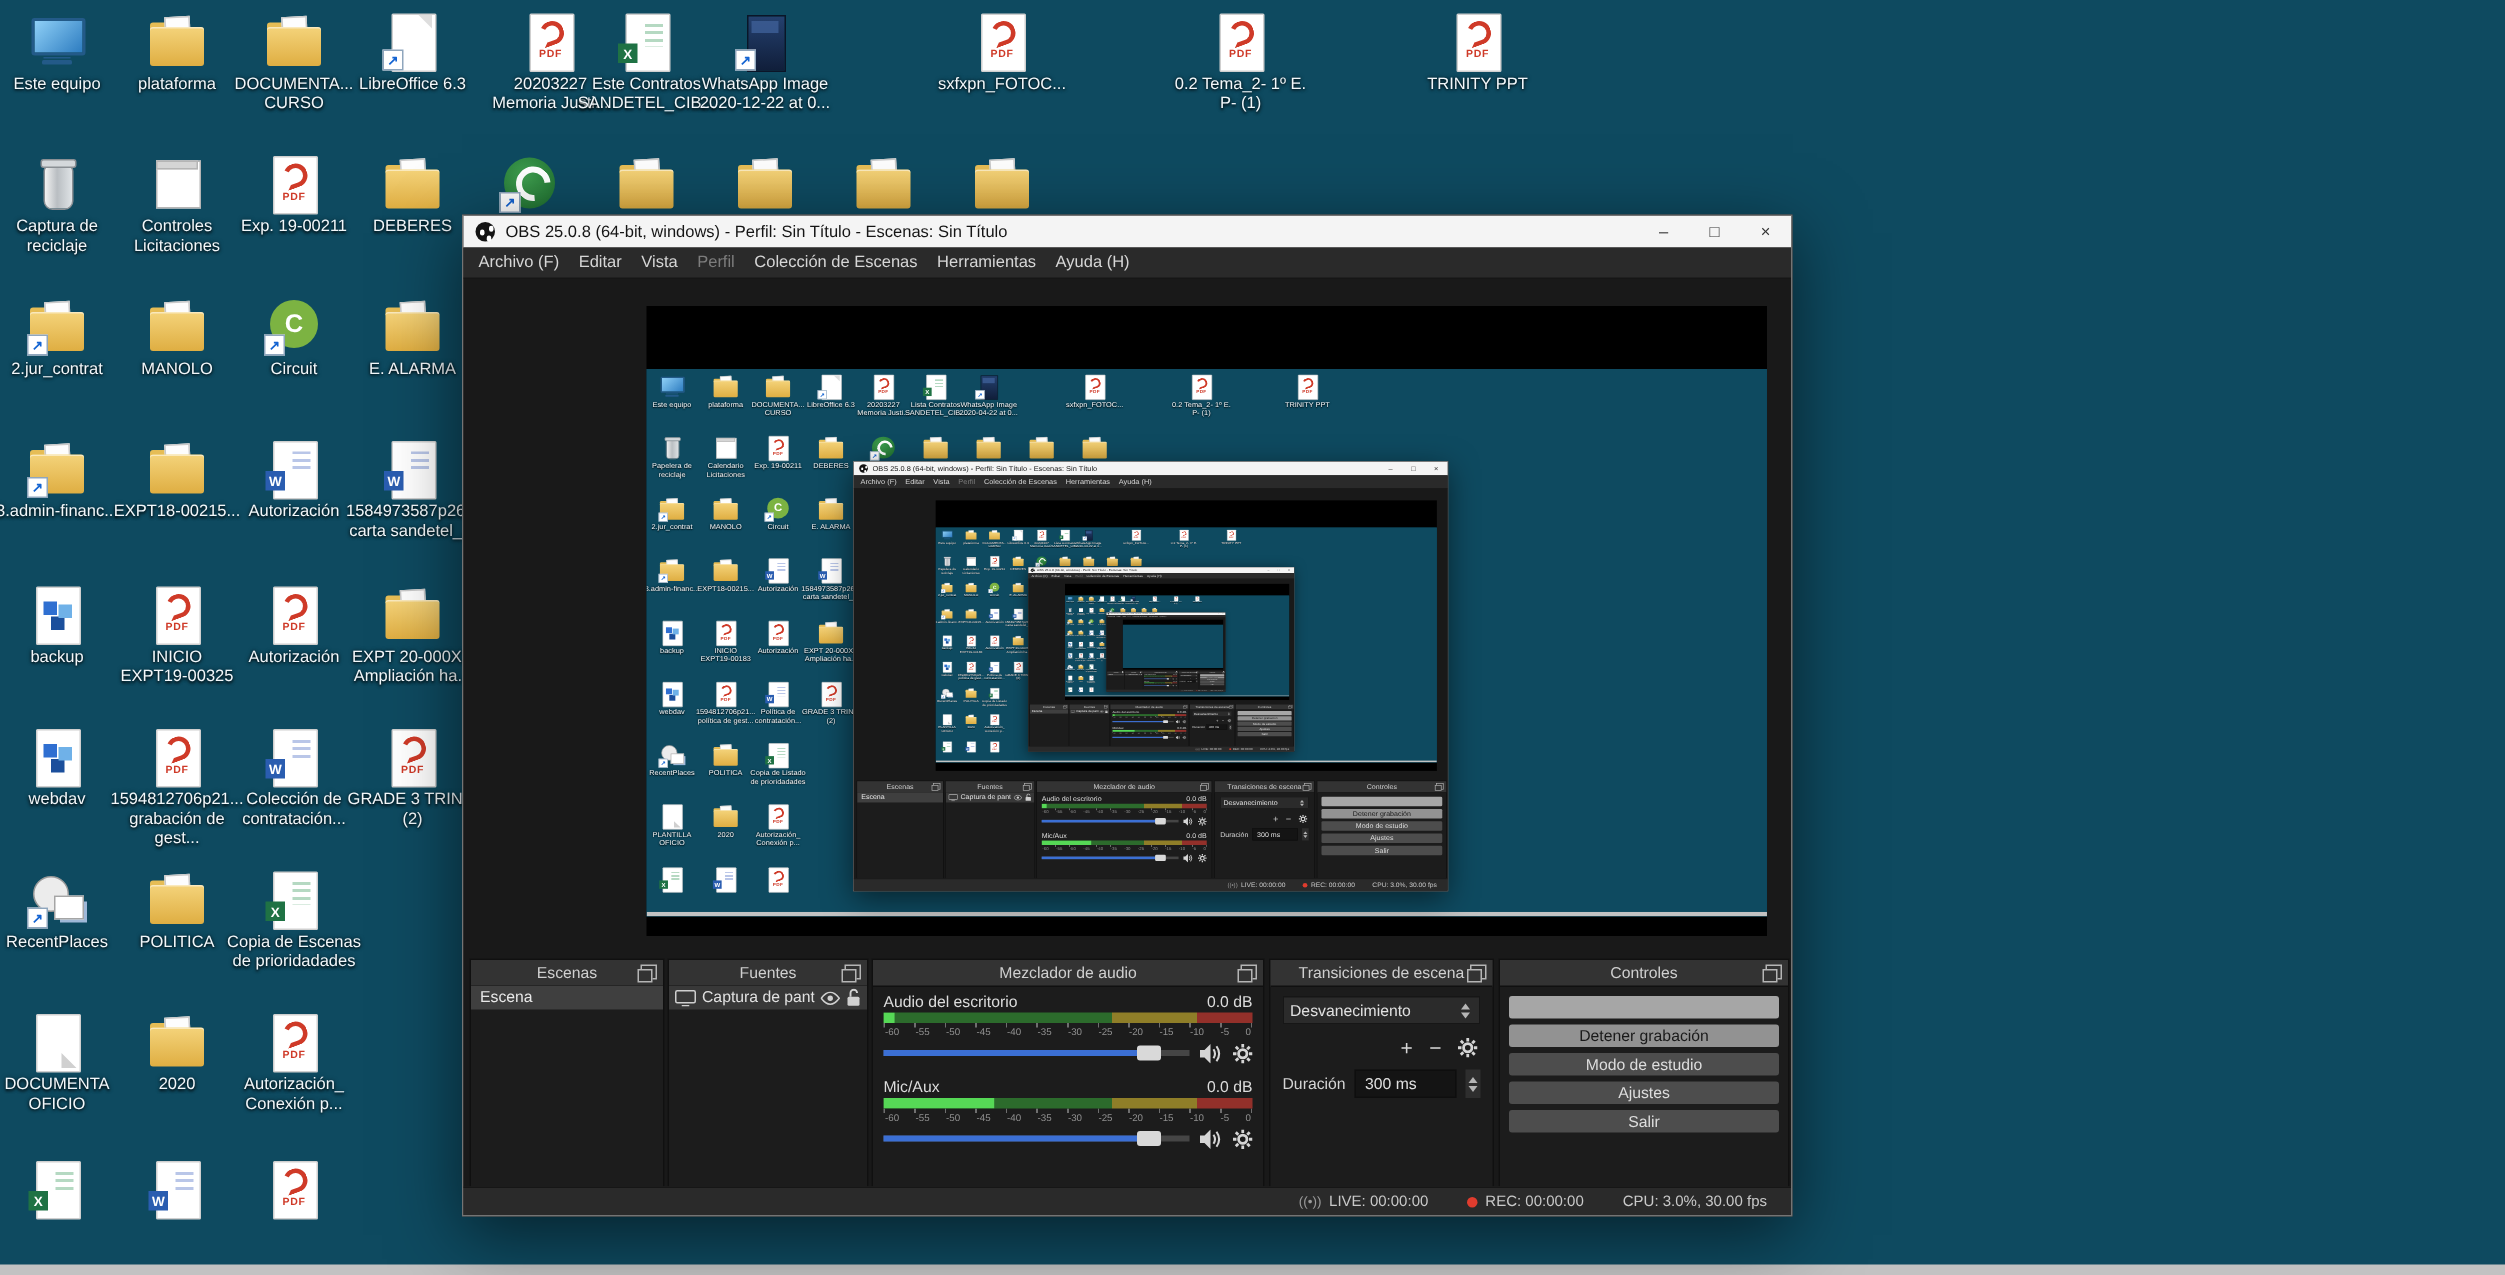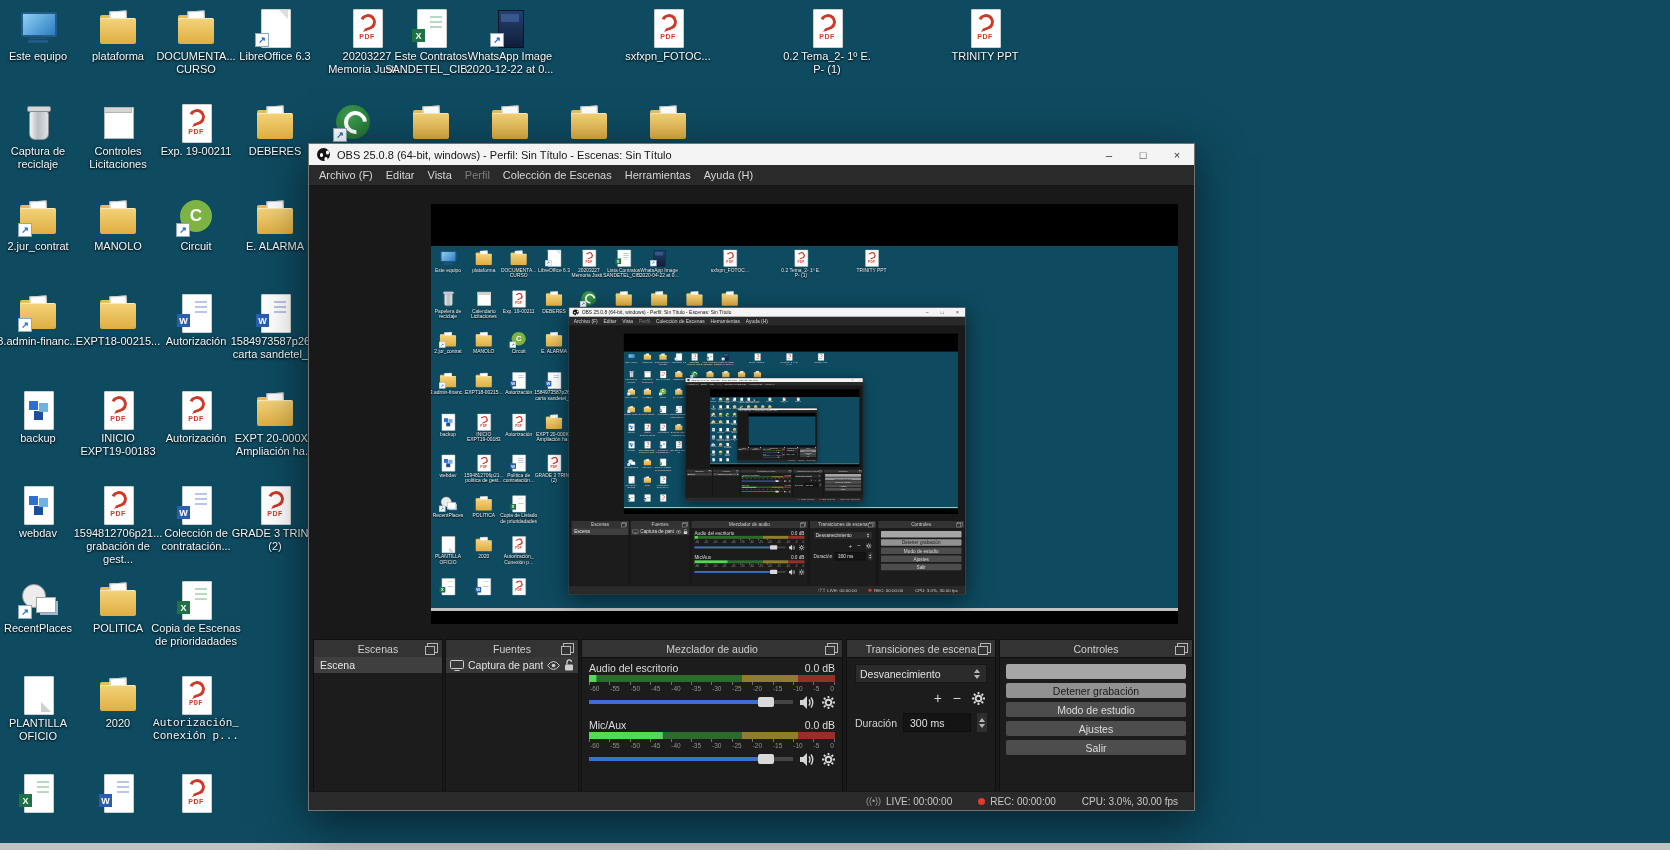--- a/index.html
+++ b/index.html
@@ -312,21 +312,21 @@
       <div class="dicon" style="left: -10px; top: 390px;">
         <div class="g g-cubes"></div>
         <div class="dlabel">backup</div>
       </div>
       <div class="dicon" style="left: 70px; top: 390px;">
         <div class="g g-pdf">
           <span class="swirl"></span>
           <span class="badge badge-pdf">PDF</span>
         </div>
         <div class="dlabel">INICIO
-EXPT19-00183</div>
+EXPT19-00325</div>
       </div>
       <div class="dicon" style="left: 148px; top: 390px;">
         <div class="g g-pdf">
           <span class="swirl"></span>
           <span class="badge badge-pdf">PDF</span>
         </div>
         <div class="dlabel">Autorización</div>
       </div>
       <div class="dicon" style="left: 227px; top: 390px;">
         <div class="g g-folder">
@@ -378,30 +378,30 @@
       <div class="dicon" style="left: 148px; top: 580px;">
         <div class="g g-excel">
           <span class="badge badge-excel">X</span>
           <span class="dlines dl-excel"></span>
         </div>
         <div class="dlabel">Copia de Escenas
 de prioridadades</div>
       </div>
       <div class="dicon" style="left: -10px; top: 675px;">
         <div class="g g-template"></div>
-        <div class="dlabel">PLANTILLA
+        <div class="dlabel">DOCUMENTA
 OFICIO</div>
       </div>
       <div class="dicon" style="left: 70px; top: 675px;">
         <div class="g g-folder">
           <span class="fpaper"></span>
         </div>
         <div class="dlabel">2020</div>
       </div>
-      <div class="dicon" style="left: 148px; top: 675px; font-family: Liberation Mono, monospace;">
+      <div class="dicon" style="left: 148px; top: 675px;">
         <div class="g g-pdf">
           <span class="swirl"></span>
           <span class="badge badge-pdf">PDF</span>
         </div>
         <div class="dlabel">Autorización_
 Conexión p...</div>
       </div>
       <div class="dicon" style="left: -10px; top: 773px;">
         <div class="g g-excel">
           <span class="badge badge-excel">X</span>

